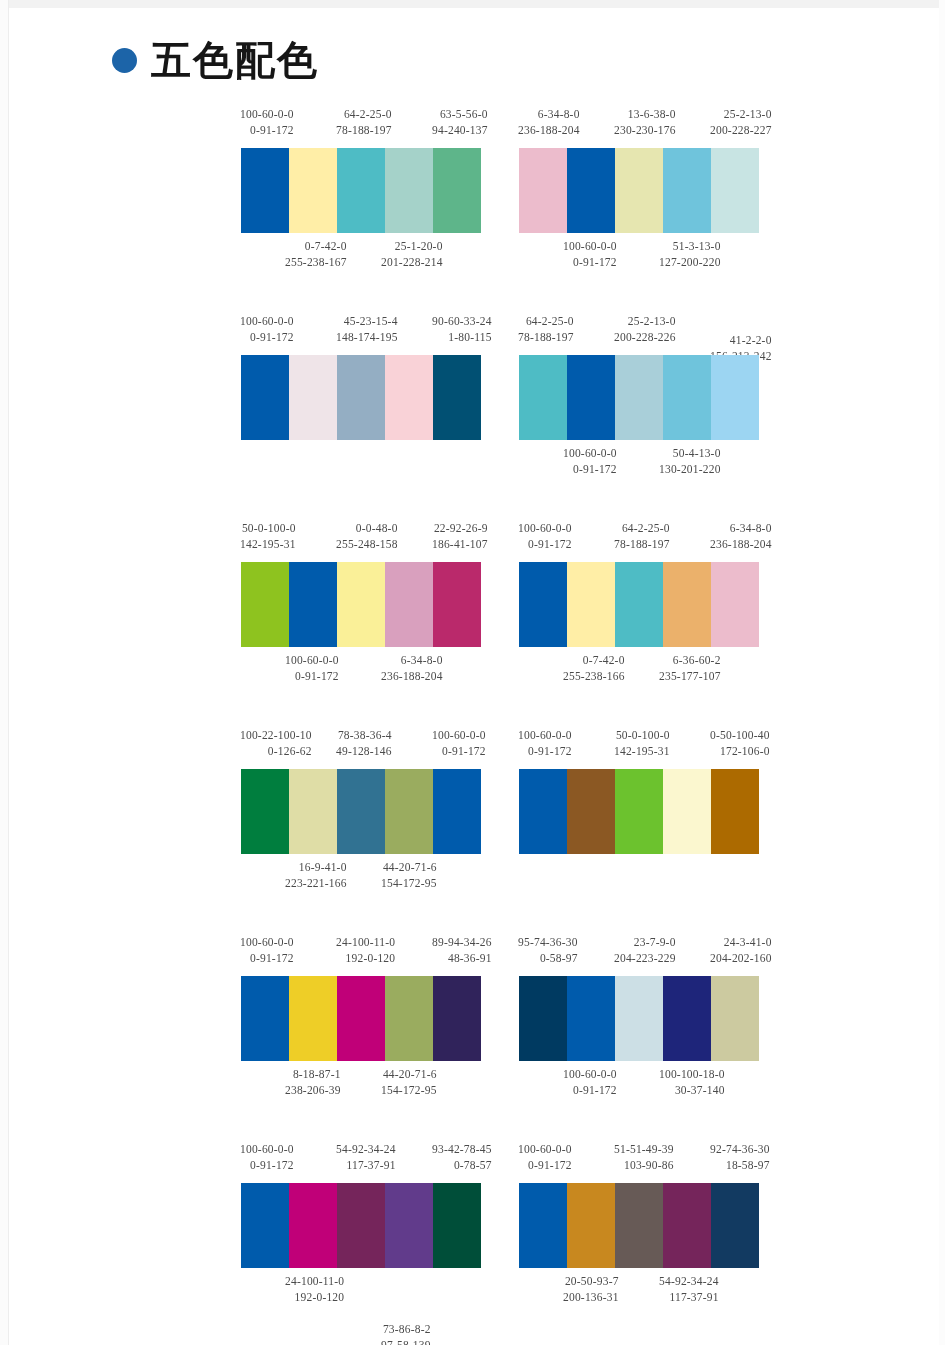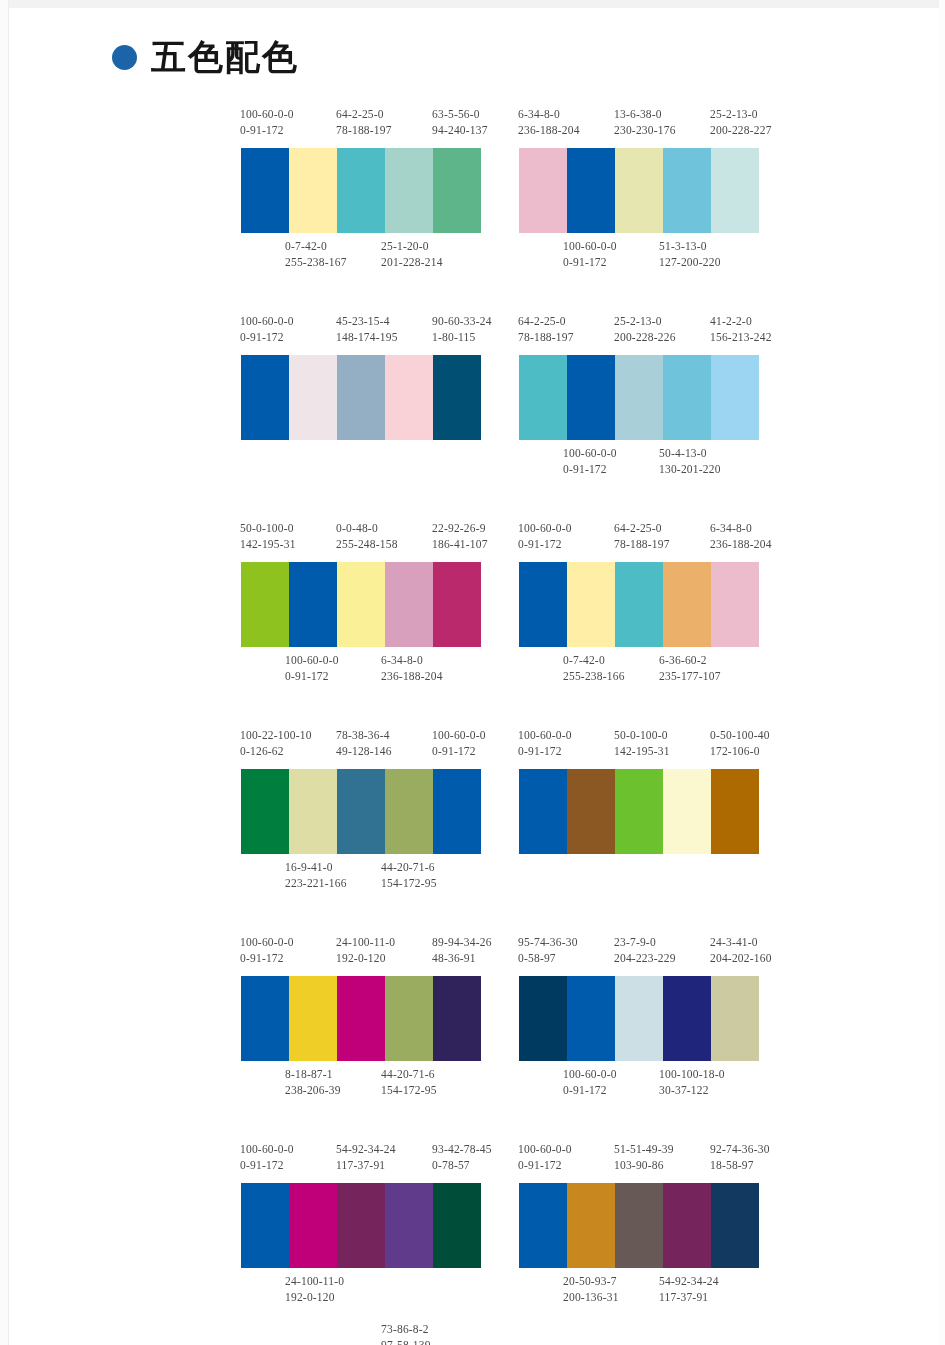--- a/index.html
+++ b/index.html
@@ -53,36 +53,37 @@
   }
   .bullet-dot {
     width: 25px;
     height: 25px;
     border-radius: 50%;
     background: #1c64a8;
     flex: none;
   }
   .title-text {
     font-family: "DejaVu Sans", sans-serif;
-    font-size: 35px;
+    font-size: 40px;
     font-weight: bold;
     color: #161616;
     letter-spacing: 2px;
     line-height: 1;
   }
 
   .grid {
     position: absolute;
     left: 0;
     top: 100px;
     width: 945px;
   }
   .prow {
     position: relative;
     height: 207px;
+    text-align: right;
   }
   .pcell {
     position: absolute;
     top: 0;
     width: 300px;
     height: 207px;
   }
   .pcell.left  { left: 228px; }
   .pcell.right { left: 506px; }
 
@@ -228,21 +229,21 @@
         <div class="pcell right">
           <div class="labelrow top">
             <div class="lbl" style="left: 12px;">
               <span class="cmyk">64-2-25-0</span>
               <span class="rgb">78-188-197</span>
             </div>
             <div class="lbl" style="left: 108px;">
               <span class="cmyk">25-2-13-0</span>
               <span class="rgb">200-228-226</span>
             </div>
-            <div class="lbl" style="left: 204px;">
+            <div class="lbl" style="left: 204px; margin-top: 19px;">
               <span class="cmyk">41-2-2-0</span>
               <span class="rgb">156-213-242</span>
             </div>
           </div>
           <div class="swatches">
             <div class="swatch" style="background: rgb(78, 188, 197);"></div>
             <div class="swatch" style="background: rgb(0, 91, 172);"></div>
             <div class="swatch" style="background: rgb(169, 207, 217);"></div>
             <div class="swatch" style="background: rgb(111, 196, 220);"></div>
             <div class="swatch" style="background: rgb(156, 213, 242);"></div>
@@ -441,21 +442,21 @@
             <div class="swatch" style="background: rgb(30, 37, 122);"></div>
             <div class="swatch" style="background: rgb(204, 202, 160);"></div>
           </div>
           <div class="labelrow bottom">
             <div class="lbl" style="left: 57px;">
               <span class="cmyk">100-60-0-0</span>
               <span class="rgb">0-91-172</span>
             </div>
             <div class="lbl" style="left: 153px;">
               <span class="cmyk">100-100-18-0</span>
-              <span class="rgb">30-37-122</span>
+              <span class="rgb">30-37-140</span>
             </div>
           </div>
         </div>
       </div>
       <div class="prow">
         <div class="pcell left">
           <div class="labelrow top">
             <div class="lbl" style="left: 12px;">
               <span class="cmyk">100-60-0-0</span>
               <span class="rgb">0-91-172</span>

